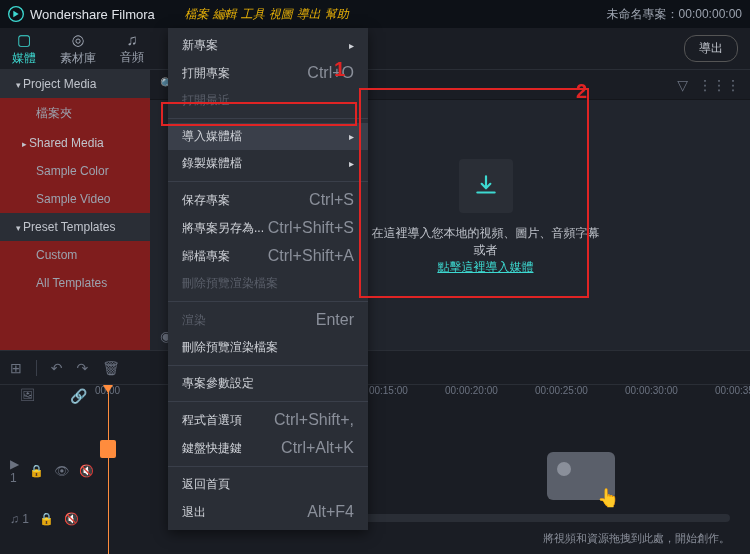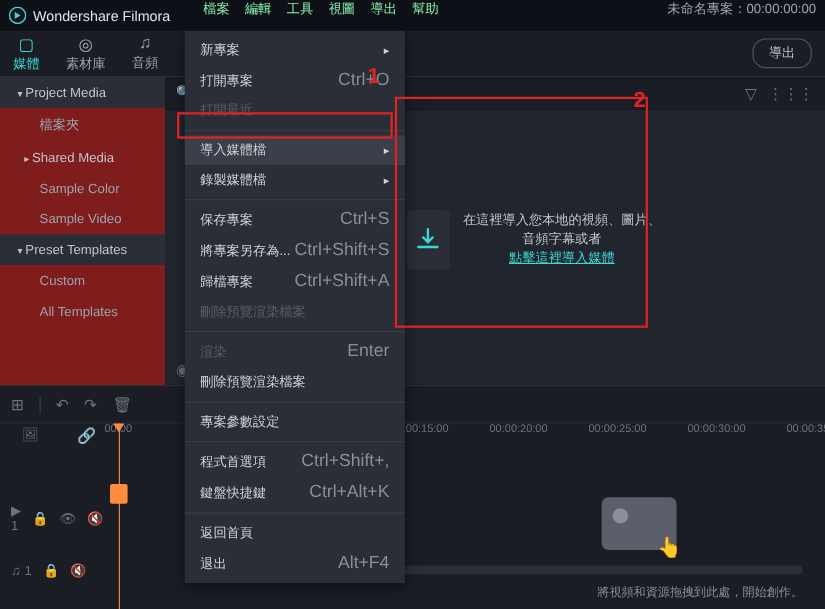--- a/index.html
+++ b/index.html
@@ -1,21 +1,21 @@
 <!DOCTYPE html>
 <html><head>
 <meta charset="utf-8">
 <style>
 * { margin: 0; padding: 0; box-sizing: border-box; font-family: "Microsoft YaHei", sans-serif; }
 body { width: 750px; height: 554px; background: #1a1d24; color: #c0c4cc; font-size: 12px; overflow: hidden; position: relative; }
 
-.titlebar { height: 28px; background: #0d1117; display: flex; padding: 0 8px; }
+.titlebar { height: 28px; background: #0d1117; display: flex; align-items: center; padding: 0 8px; }
 .logo { display: flex; align-items: center; gap: 6px; color: #e0e3e9; font-size: 13px; font-weight: 500; }
 .logo-icon { width: 16px; height: 16px; }
-.menubar { display: flex; margin-left: 30px; gap: 14px; font-size: 12px; color: #86efac; }
+.menubar { display: flex; margin-left: 30px; gap: 4px; font-size: 12px; color: #eab308; font-style: italic; }
 .menubar span { cursor: pointer; }
 .title-right { margin-left: auto; color: #9ca3af; font-size: 12px; }
 
 .toolbar { height: 42px; background: #1a1d24; display: flex; align-items: center; padding: 0 12px; border-bottom: 1px solid #2a2e36; }
 .tool-tabs { display: flex; gap: 24px; }
 .tool-tab { display: flex; flex-direction: column; align-items: center; gap: 1px; color: #9ca3af; cursor: pointer; }
 .tool-tab.active { color: #3dd9d1; }
 .tool-tab-icon { font-size: 15px; }
 .tool-tab-label { font-size: 12px; }
 .export-btn { margin-left: auto; border: 1px solid #555; padding: 4px 14px; border-radius: 12px; font-size: 12px; color: #c0c4cc; }
@@ -25,21 +25,21 @@
 .side-item { padding: 7px 18px 7px 22px; font-size: 12px; color: #c0c4cc; cursor: pointer; white-space: nowrap; overflow: hidden; text-overflow: ellipsis; }
 .side-item.header { background: #2a2e36; padding-left: 16px; }
 .side-item.header::before { content: "▾ "; font-size: 9px; }
 .side-item.collapsed::before { content: "▸ "; font-size: 9px; }
 .side-item.sub { padding-left: 36px; color: #9ca3af; }
 
 .content { flex: 1; position: relative; background: #21252d; }
 .search-bar { height: 30px; background: #1a1d24; display: flex; align-items: center; padding: 0 10px; justify-content: space-between; border-bottom: 1px solid #14161b; }
 .search-right { display: flex; gap: 10px; color: #6b7280; font-size: 14px; }
 
-.dropzone { position: absolute; left: 220px; top: 70px; width: 231px; height: 155px; display: flex; flex-direction: row; align-items: center; justify-content: center; gap: 12px; }
+.dropzone { position: absolute; left: 220px; top: 70px; width: 231px; height: 155px; display: flex; flex-direction: column; align-items: center; justify-content: center; gap: 12px; }
 .dz-icon { width: 54px; height: 54px; background: #2a2e36; border-radius: 4px; display: flex; align-items: center; justify-content: center; }
 .dz-text { font-size: 12px; color: #c0c4cc; text-align: center; }
 .dz-link { color: #3dd9d1; text-decoration: underline; font-size: 12px; cursor: pointer; }
 
 .content-footer { position: absolute; bottom: 0; left: 0; right: 0; height: 28px; display: flex; align-items: center; padding: 0 10px; gap: 12px; color: #6b7280; font-size: 14px; }
 
 .redbox1 { position: absolute; left: 359px; top: 88px; width: 230px; height: 210px; border: 2px solid #e02424; pointer-events: none; z-index: 50; }
 .redbox2 { position: absolute; left: 161px; top: 102px; width: 196px; height: 24px; border: 2px solid #e02424; pointer-events: none; z-index: 50; }
 .red-num1 { position: absolute; left: 334px; top: 58px; color: #e02424; font-size: 20px; font-weight: bold; z-index: 50; }
 .red-num2 { position: absolute; left: 576px; top: 80px; color: #e02424; font-size: 20px; font-weight: bold; z-index: 50; }

